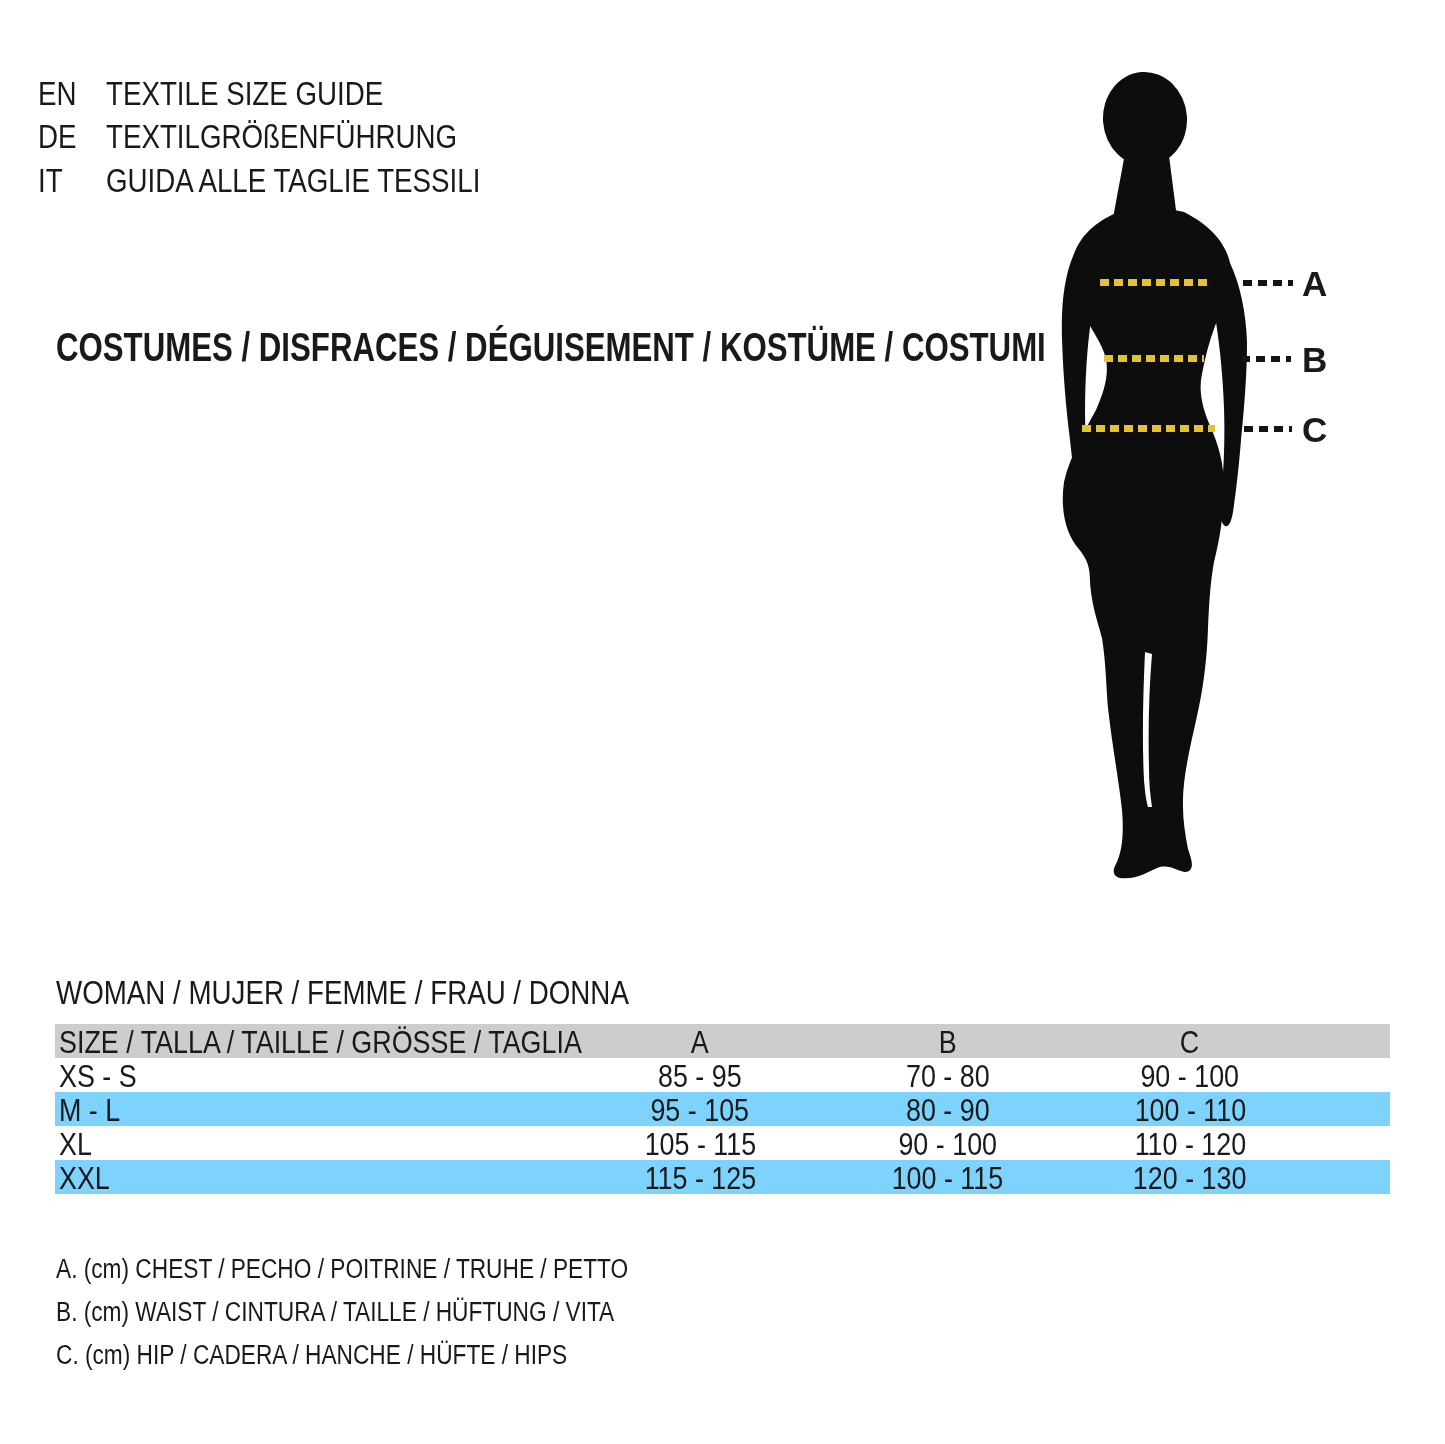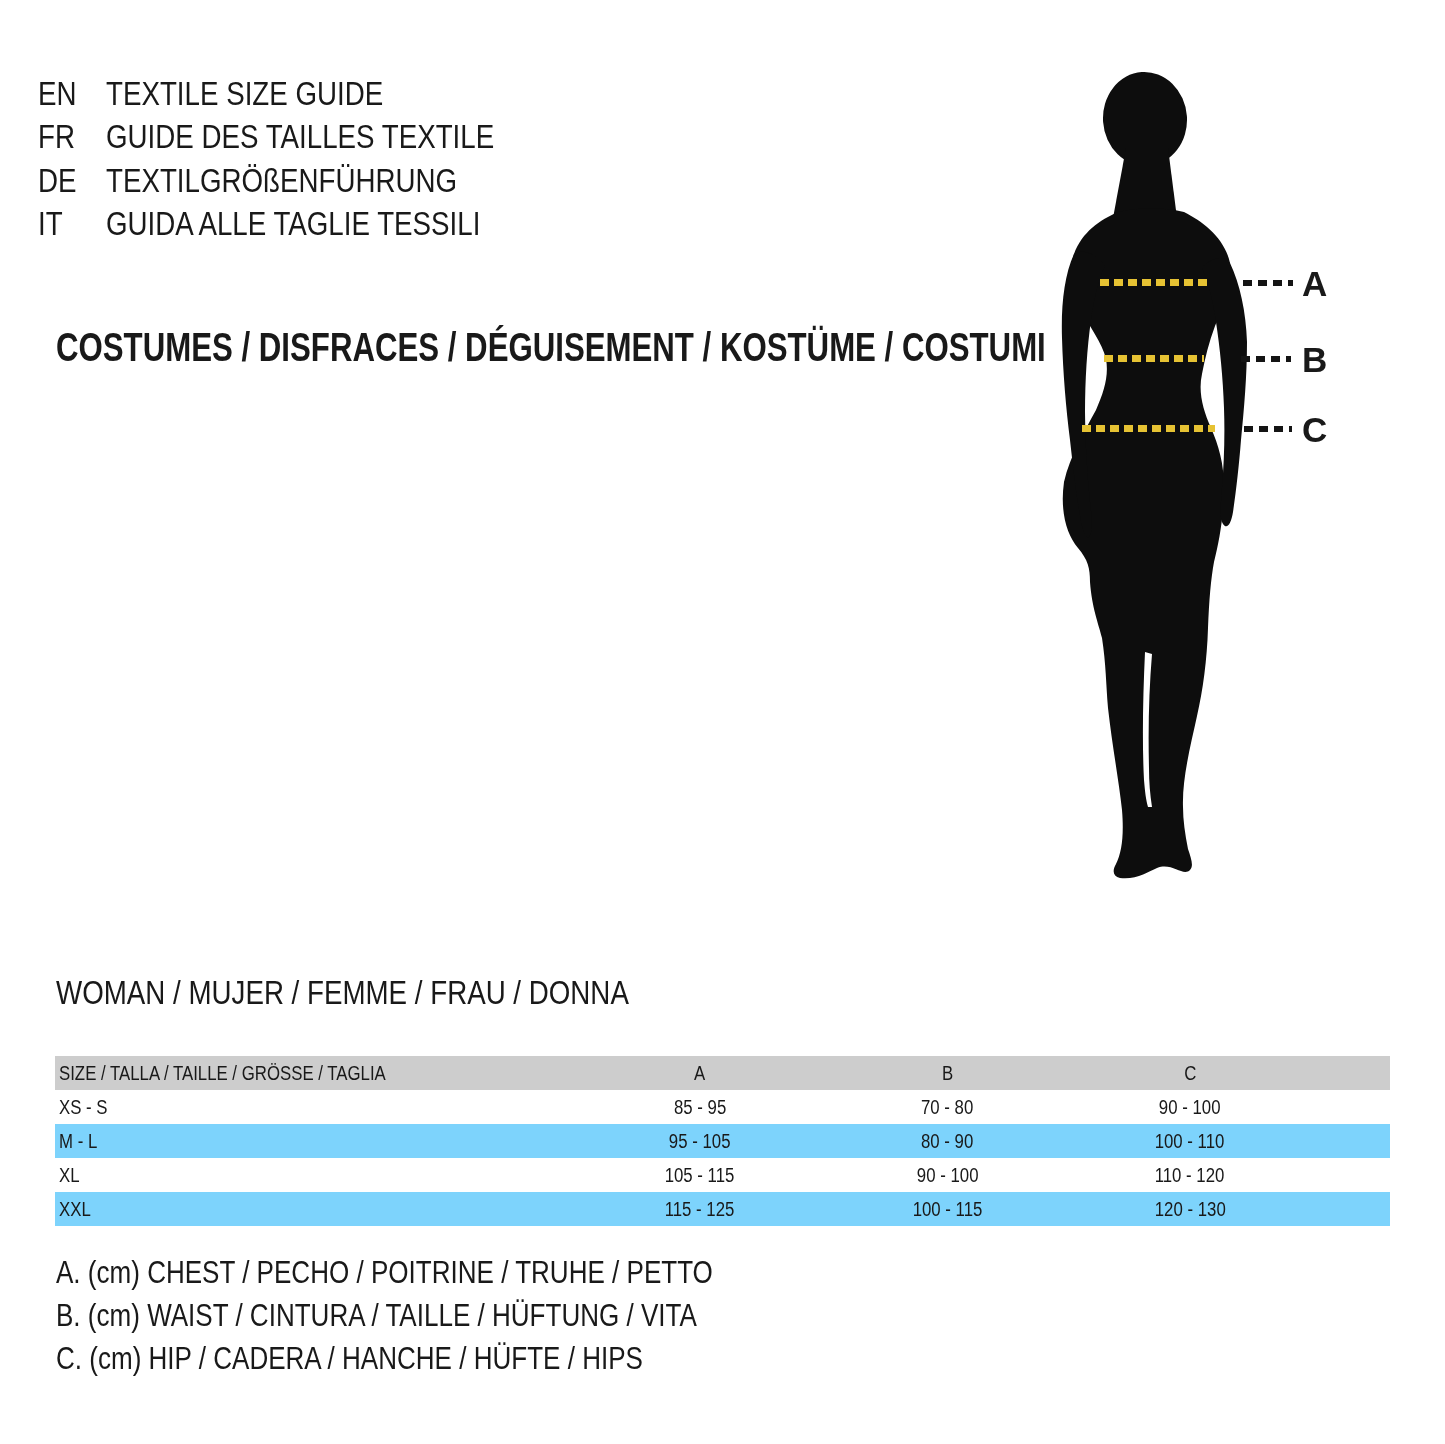--- a/index.html
+++ b/index.html
@@ -20,44 +20,40 @@
   
   .figure-svg{position:absolute;left:1056px;top:70px;width:200px;height:810px;}
   .dash-yellow{position:absolute;height:7px;background:repeating-linear-gradient(90deg,#e6c233 0 9px,rgba(0,0,0,0) 9px 14px);}
   .dash-black{position:absolute;height:6px;background:repeating-linear-gradient(90deg,#141414 0 9px,rgba(0,0,0,0) 9px 15px);}
   .marker-label{position:absolute;left:1302px;width:44px;font-size:35px;font-weight:bold;line-height:35px;}
 
   
   .section-title{position:absolute;left:56px;top:950px;font-size:33px;line-height:34px;margin-top:26px;}
 
   
-  .size-table{position:absolute;left:55px;top:1056px;width:1335px;font-size:20px;}
+  .size-table{position:absolute;left:55px;top:1024px;width:1335px;font-size:32px;}
   .t-row{display:grid;grid-template-columns:520px 250px 245px 240px 80px;height:34px;align-items:center;}
   .t-row.head{background:#cdcdcd;}
   .t-row.alt{background:#7dd3fc;}
   .t-cell-label{padding-left:4px;text-align:left;}
   .t-cell-val{text-align:center;}
 
   
   .legend-block{position:absolute;left:56px;top:1248px;}
-  .legend-row{height:43px;display:flex;align-items:flex-end;font-size:31px;}
+  .legend-row{height:43px;display:flex;align-items:center;font-size:27px;}
 </style>
 </head>
 <body>
 
 <div class="canvas">
 
   <div class="lang-block">
     <div class="lang-row">
       <span class="lang-code"><span class="cond">EN</span></span>
       <span class="cond">TEXTILE SIZE GUIDE</span>
-    </div>
-    <div class="lang-row">
-      <span class="lang-code"><span class="cond">FR</span></span>
-      <span class="cond">GUIDE DES TAILLES TEXTILE</span>
     </div>
     <div class="lang-row">
       <span class="lang-code"><span class="cond">DE</span></span>
       <span class="cond">TEXTILGRÖßENFÜHRUNG</span>
     </div>
     <div class="lang-row">
       <span class="lang-code"><span class="cond">IT</span></span>
       <span class="cond">GUIDA ALLE TAGLIE TESSILI</span>
     </div>
   </div>

